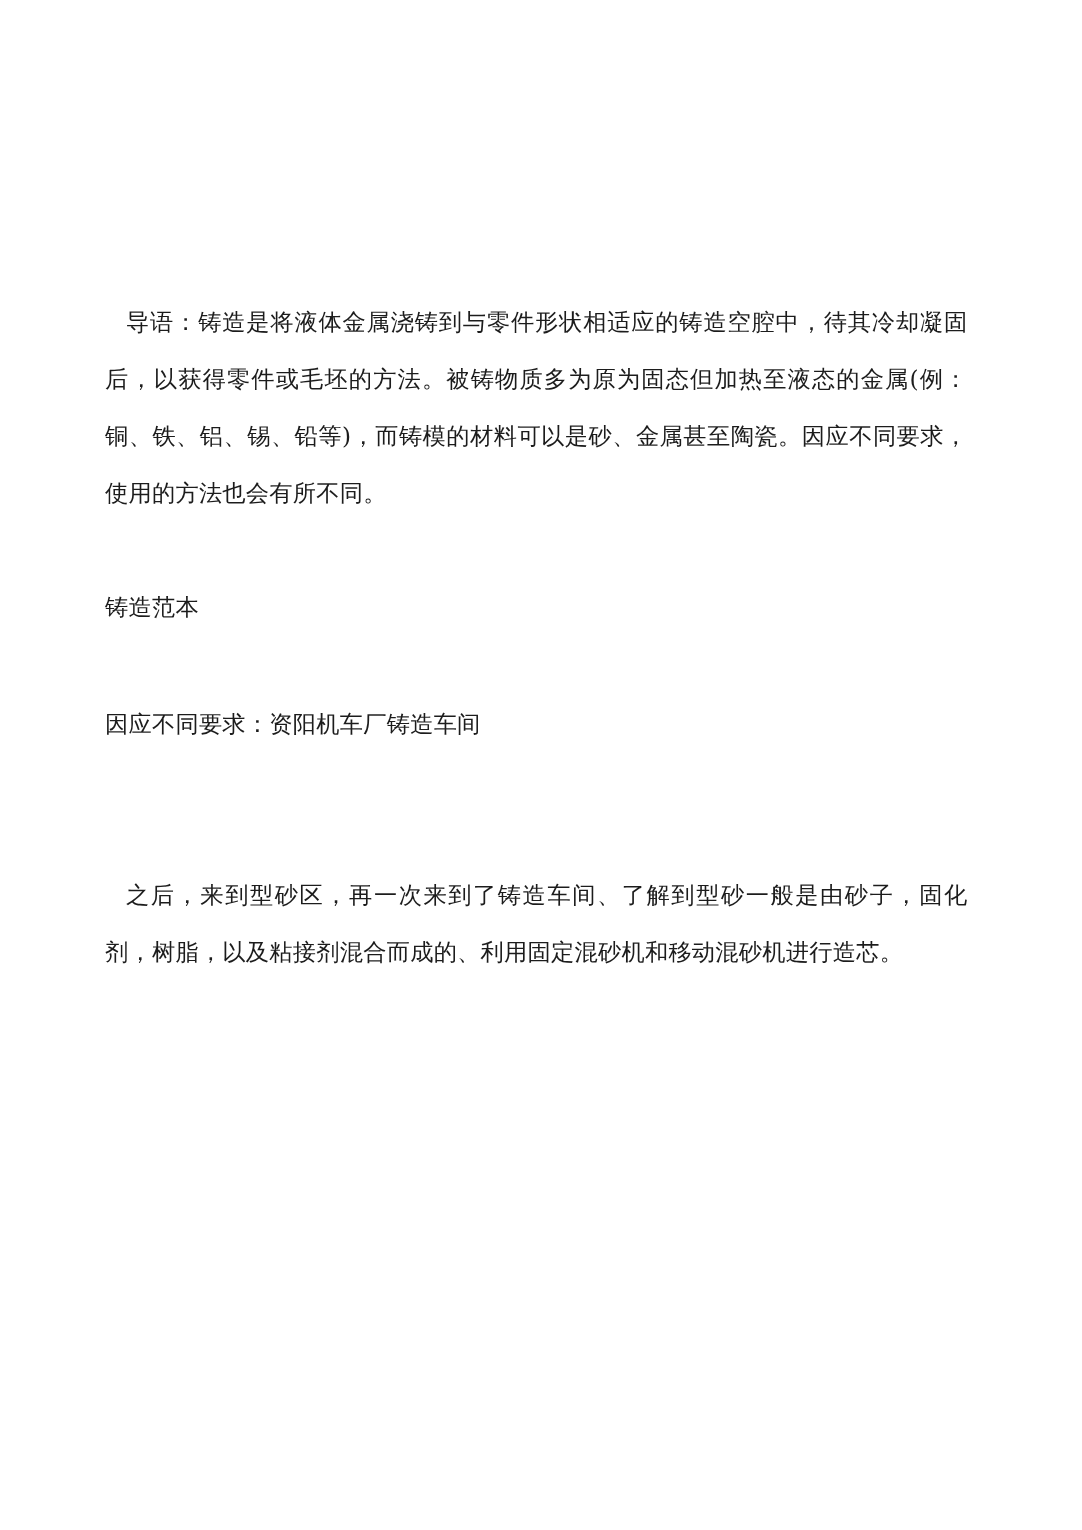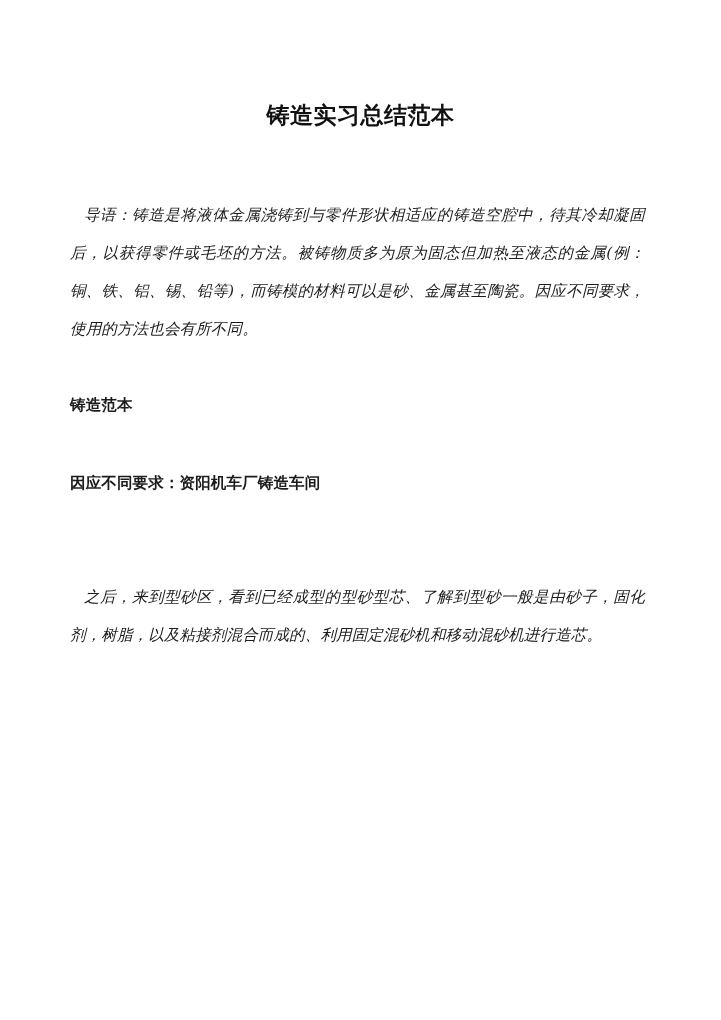--- a/index.html
+++ b/index.html
@@ -50,55 +50,52 @@
     text-align: justify;
     text-justify: inter-character;
     text-align-last: left;
     color: #1c1c1c;
     margin: 0;
     letter-spacing: 0.15px;
   }
 
   .para.indent {
     text-indent: 14px;
-    font-style: italic;
   }
 
   
   .gap-1 { height: 38px; }
   .gap-2 { height: 40px; }
   .gap-3 { height: 38px; }
   .gap-4 { height: 38px; }
 
   .short-line {
     text-align: center;
-    font-weight: bold;
   }
 </style>
 </head>
 <body>
 
 <div class="page">
 
-  <h1 class="doc-title">铸造实习总结范本</h1>
 
   <div class="body-col">
 
     <p class="para indent">导语：铸造是将液体金属浇铸到与零件形状相适应的铸造空腔中，待其冷却凝固后，以获得零件或毛坯的方法。被铸物质多为原为固态但加热至液态的金属(例：铜、铁、铝、锡、铅等)，而铸模的材料可以是砂、金属甚至陶瓷。因应不同要求，使用的方法也会有所不同。</p>
 
     <div class="gap-1"></div>
 
     <p class="para short-line">铸造范本</p>
 
     <div class="gap-2"></div>
 
     <p class="para short-line">因应不同要求：资阳机车厂铸造车间</p>
 
     <div class="gap-3"></div>
 
 
     <div class="gap-4"></div>
 
-    <p class="para indent">之后，来到型砂区，看到已经成型的型砂型芯、了解到型砂一般是由砂子，固化剂，树脂，以及粘接剂混合而成的、利用固定混砂机和移动混砂机进行造芯。</p>
+    <p class="para indent">之后，来到型砂区，再一次来到了铸造车间、了解到型砂一般是由砂子，固化剂，树脂，以及粘接剂混合而成的、利用固定混砂机和移动混砂机进行造芯。</p>
 
   </div>
 
 </div>
 
 </body></html>

